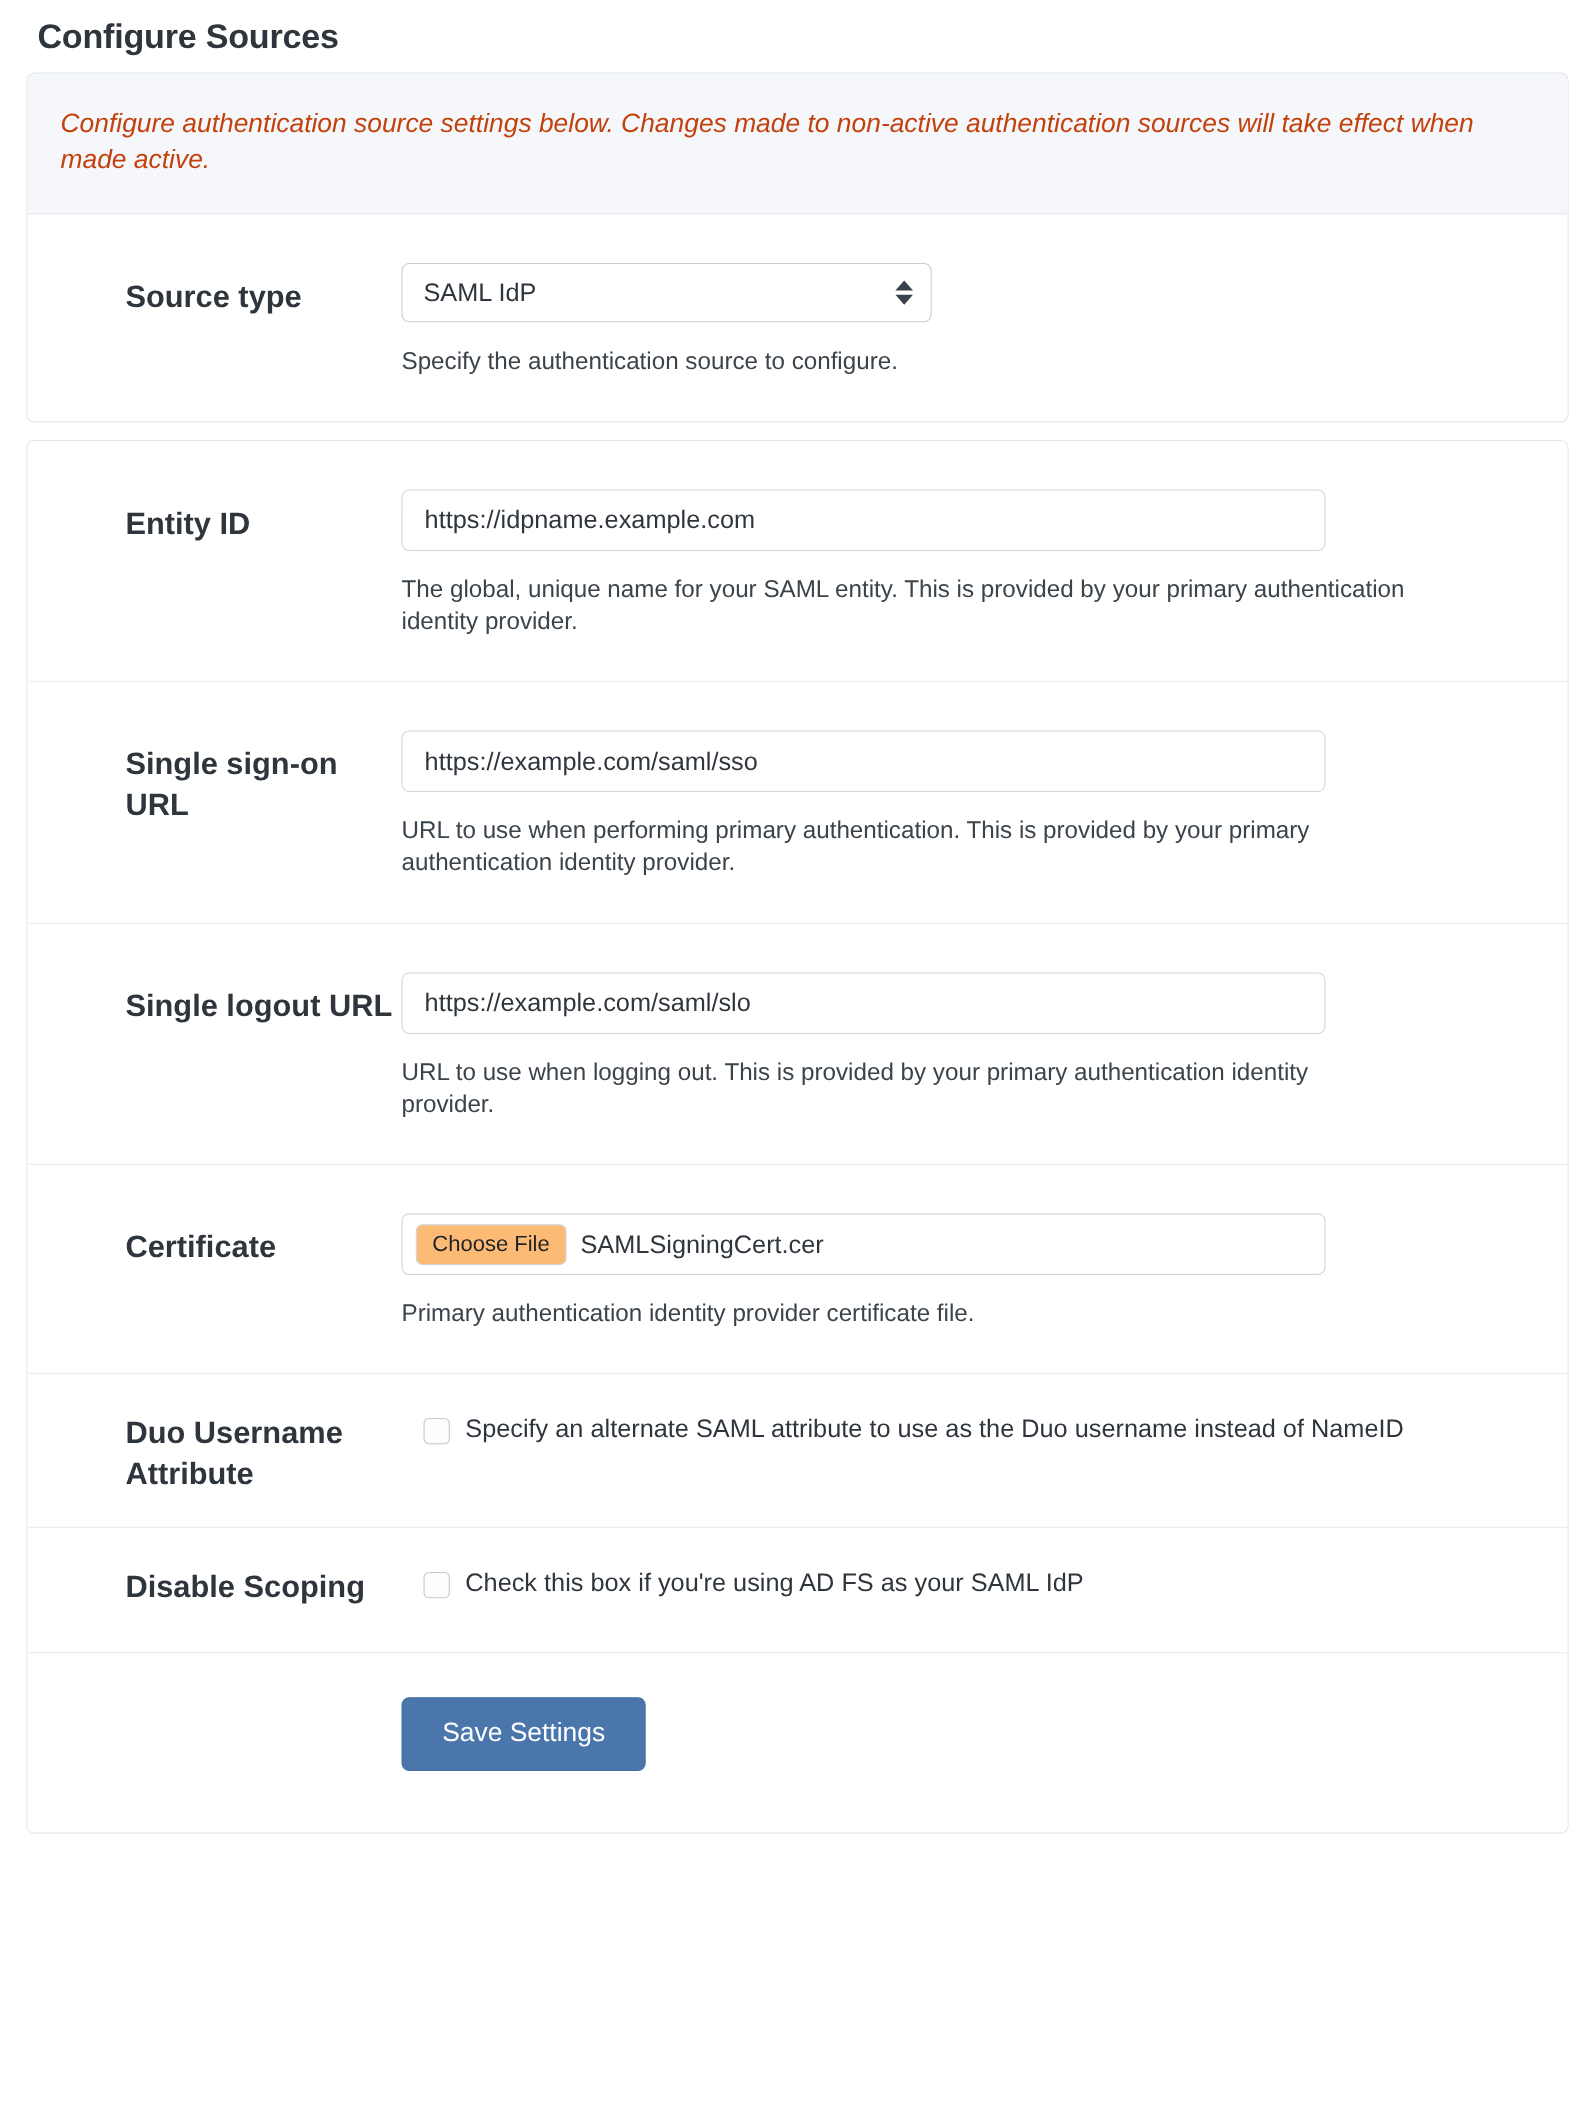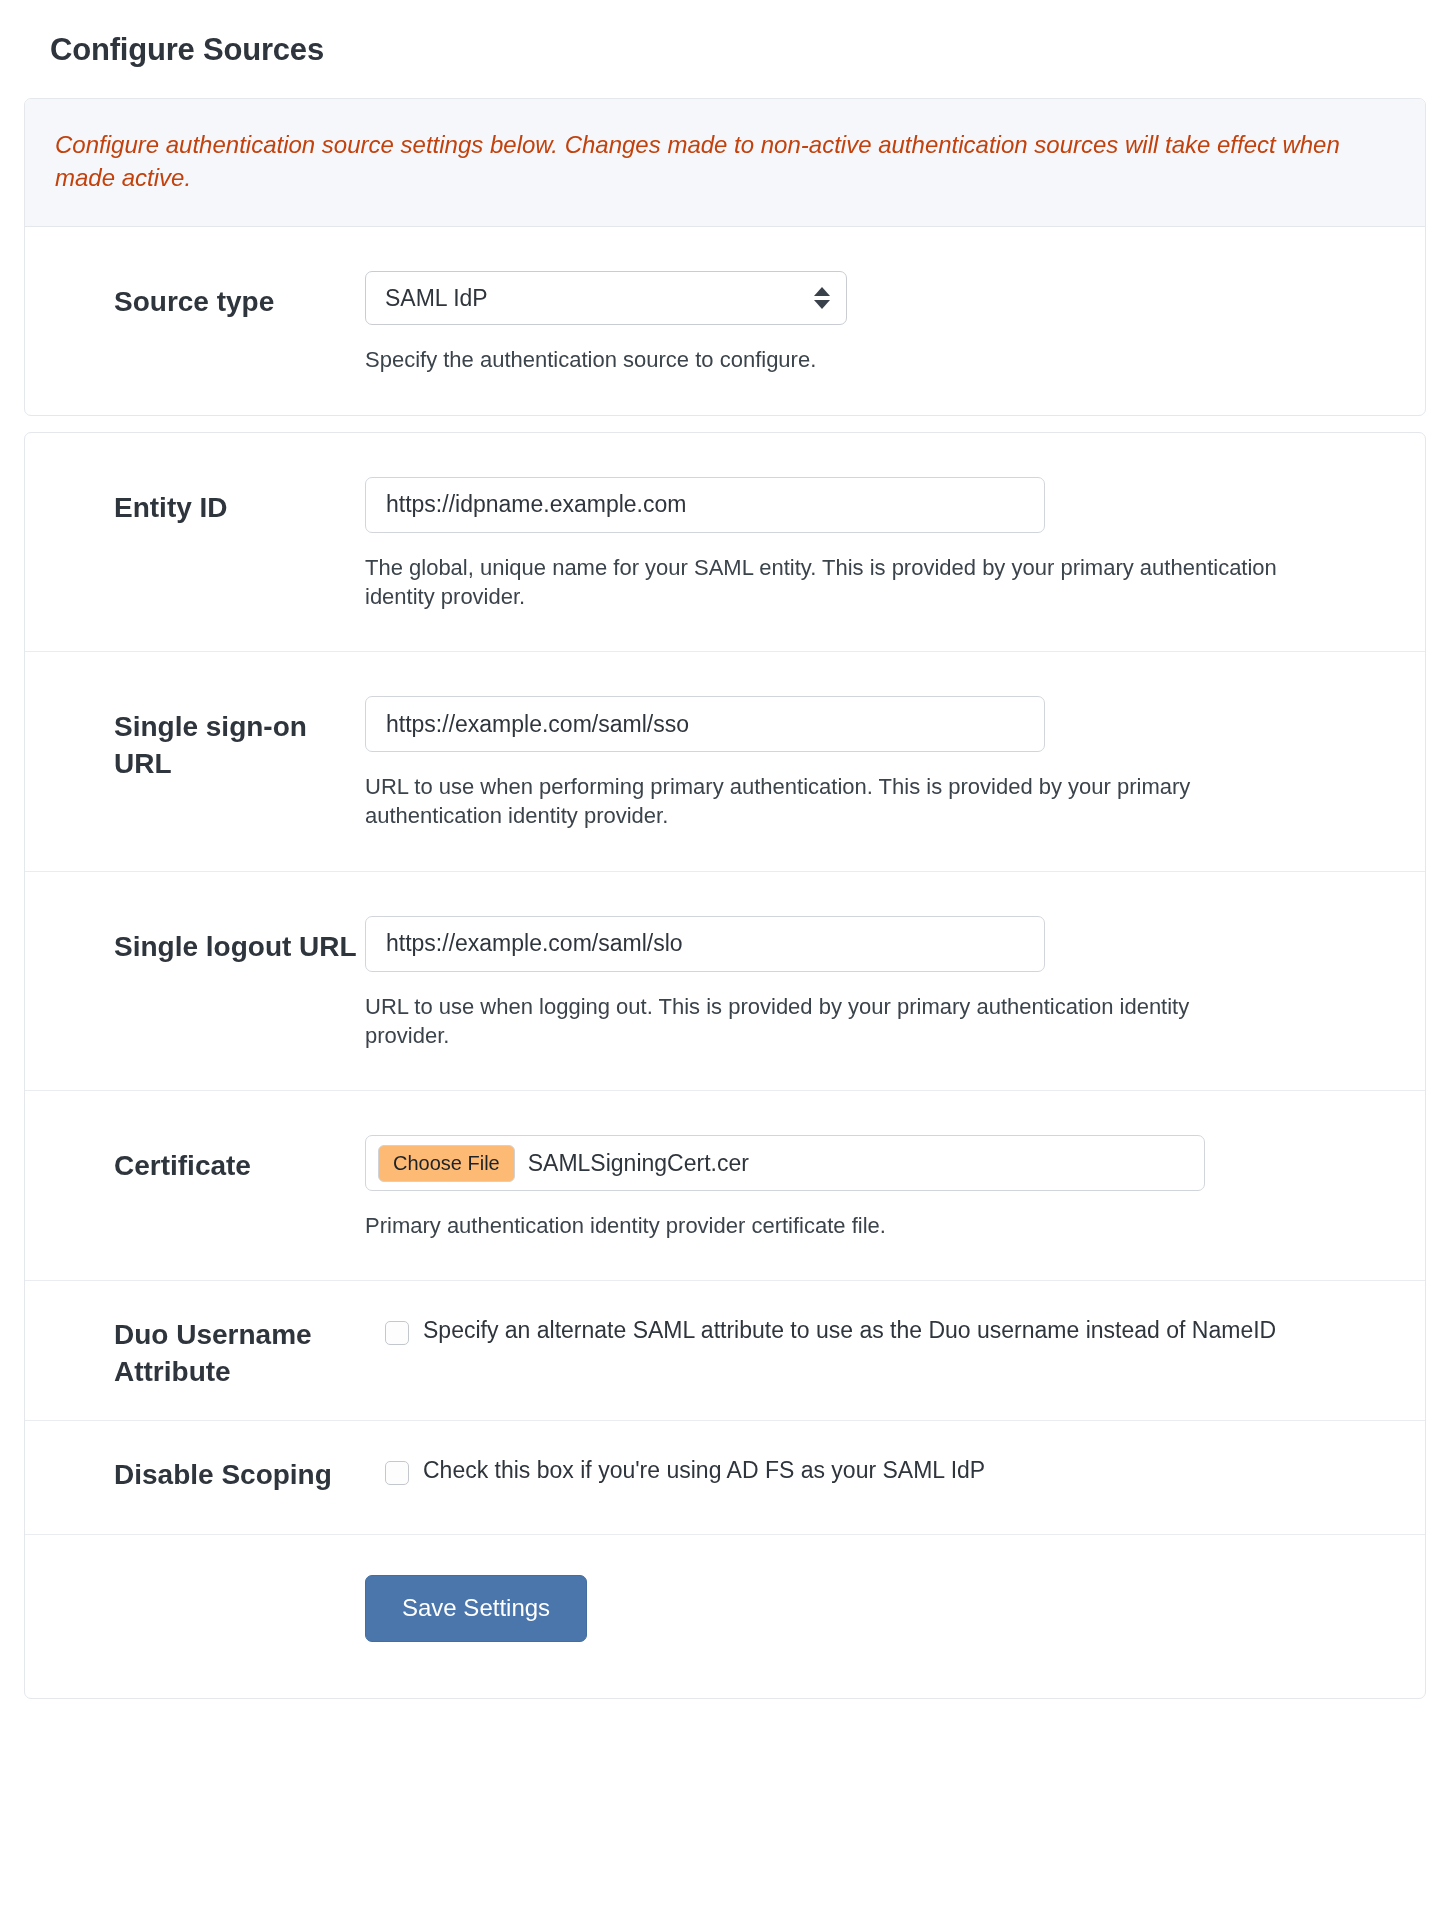--- a/index.html
+++ b/index.html
@@ -16,21 +16,21 @@
     -webkit-font-smoothing: antialiased;
   }
 
   .page { padding: 0 24px; }
 
   .page-title {
     font-size: 31px;
     font-weight: bold;
     color: #2f353c;
     letter-spacing: -0.2px;
-    margin: 16px;
+    margin: 0;
     padding: 16px 0 14px 10px;
     line-height: 1.15;
   }
 
   .card {
     border: 1px solid #e4e7ec;
     border-radius: 7px;
     background: #ffffff;
     overflow: hidden;
   }
@@ -67,21 +67,21 @@
     font-weight: bold;
     color: #2f353c;
     line-height: 1.3;
     padding-top: 13px;
   }
   .row-label.lbl-check { padding-top: 2px; }
   .row-field { flex: 1 1 auto; padding-right: 30px; }
 
   .text-input {
     display: block;
-    width: 680px;
+    width: 840px;
     height: 56px;
     border: 1px solid #d2d6dc;
     border-radius: 7px;
     background: #fff;
     font-family: "Liberation Sans", sans-serif;
     font-size: 23px;
     color: #2f353c;
     padding: 0 20px;
     outline: none;
   }

